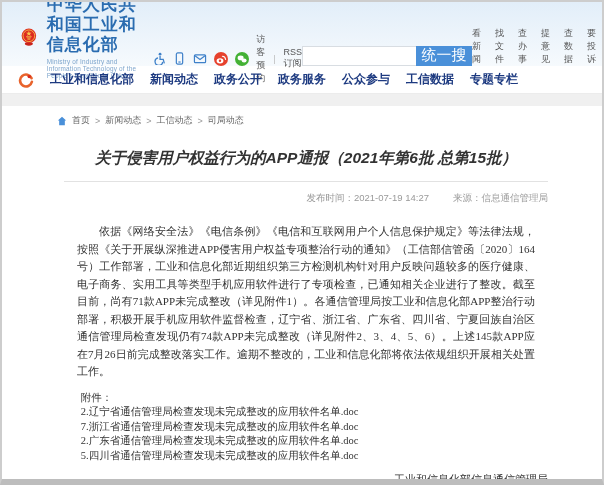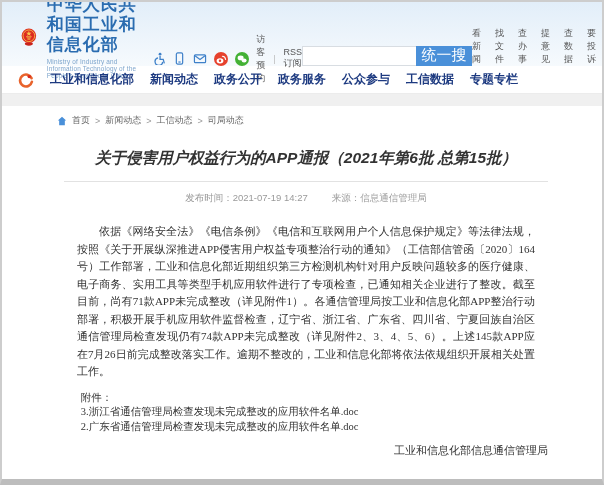--- a/index.html
+++ b/index.html
@@ -32,21 +32,21 @@
 
   
   .breadcrumb{display:flex;align-items:center;gap:5px;padding:8px 0 4px 55px;font-size:9px;color:#666;}
   .breadcrumb a{color:#666;text-decoration:none;}
   .crumb-sep{color:#999;}
 
   
   article{padding:0 54px 0 62px;}
   .article-title{font-size:15.5px;font-weight:bold;text-align:center;color:#333;margin:16px 0 0;line-height:22px;font-style:italic;}
   .title-divider{border-bottom:1px solid #e2e2e2;margin-top:12px;}
-  .meta{display:flex;justify-content:center;gap:24px;font-size:9.5px;color:#9a9a9a;margin-top:10px;}
+  .meta{display:flex;justify-content:flex-end;gap:24px;font-size:9.5px;color:#9a9a9a;margin-top:10px;}
   .body-text{margin:18px 13px 0;font-size:11px;line-height:17.5px;color:#333;text-indent:2em;text-align:justify;font-family:"Liberation Serif","DejaVu Serif",serif;}
   .attachments{margin:10px 0 0 1.6em;font-size:10.5px;line-height:14.5px;color:#333;font-family:"Liberation Serif","DejaVu Serif",serif;}
   .attachment{display:block;color:#333;text-decoration:none;}
   .signature{text-align:right;font-size:11px;line-height:16px;color:#333;margin-top:8px;font-family:"Liberation Serif","DejaVu Serif",serif;}
 </style>
 </head>
 <body>
 
 <div class="frame">
 
@@ -160,22 +160,24 @@
 
       <div class="meta">
         <span>发布时间：2021-07-19 14:27</span>
         <span>来源：信息通信管理局</span>
       </div>
 
       <p class="body-text">依据《网络安全法》《电信条例》《电信和互联网用户个人信息保护规定》等法律法规，按照《关于开展纵深推进APP侵害用户权益专项整治行动的通知》（工信部信管函〔2020〕164号）工作部署，工业和信息化部近期组织第三方检测机构针对用户反映问题较多的医疗健康、电子商务、实用工具等类型手机应用软件进行了专项检查，已通知相关企业进行了整改。截至目前，尚有71款APP未完成整改（详见附件1）。各通信管理局按工业和信息化部APP整治行动部署，积极开展手机应用软件监督检查，辽宁省、浙江省、广东省、四川省、宁夏回族自治区通信管理局检查发现仍有74款APP未完成整改（详见附件2、3、4、5、6）。上述145款APP应在7月26日前完成整改落实工作。逾期不整改的，工业和信息化部将依法依规组织开展相关处置工作。</p>
 
       <div class="attachments">
         <div>附件：</div>
-        <a href="#" class="attachment">3.浙江省通信管理局检查发现未完成整改的应用软件名单.doc</a>
+        <a href="#" class="attachment">2.辽宁省通信管理局检查发现未完成整改的应用软件名单.doc</a>
+        <a href="#" class="attachment">7.浙江省通信管理局检查发现未完成整改的应用软件名单.doc</a>
         <a href="#" class="attachment">2.广东省通信管理局检查发现未完成整改的应用软件名单.doc</a>
+        <a href="#" class="attachment">5.四川省通信管理局检查发现未完成整改的应用软件名单.doc</a>
       </div>
 
       <div class="signature">
         <div>工业和信息化部信息通信管理局</div>
 
       </div>
     </article>
   </main>
 </div>
 

